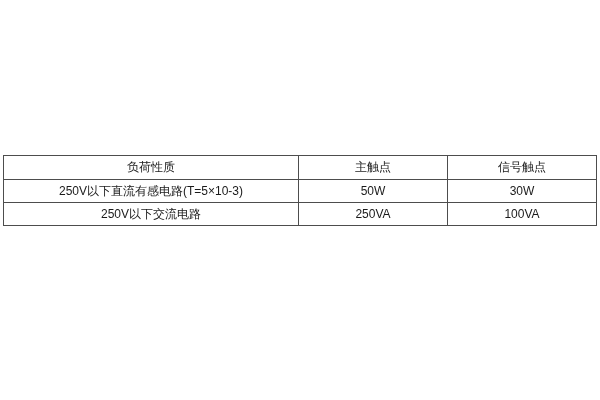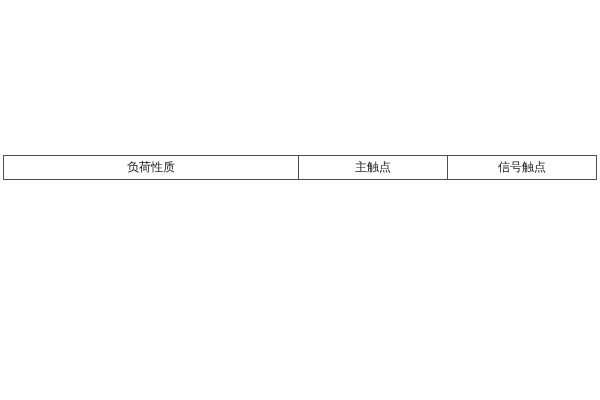--- a/index.html
+++ b/index.html
@@ -57,15 +57,25 @@
       <col class="col-signal">
     </colgroup>
     <thead>
       <tr class="header-row">
         <th>负荷性质</th>
         <th>主触点</th>
         <th>信号触点</th>
       </tr>
     </thead>
     <tbody>
+      <tr>
+        <td>250V以下直流有感电路(T=5×10-3)</td>
+        <td>50W</td>
+        <td>30W</td>
+      </tr>
+      <tr>
+        <td>250V以下交流电路</td>
+        <td>250VA</td>
+        <td>100VA</td>
+      </tr>
     </tbody>
   </table>
 </div>
 
 </body></html>

